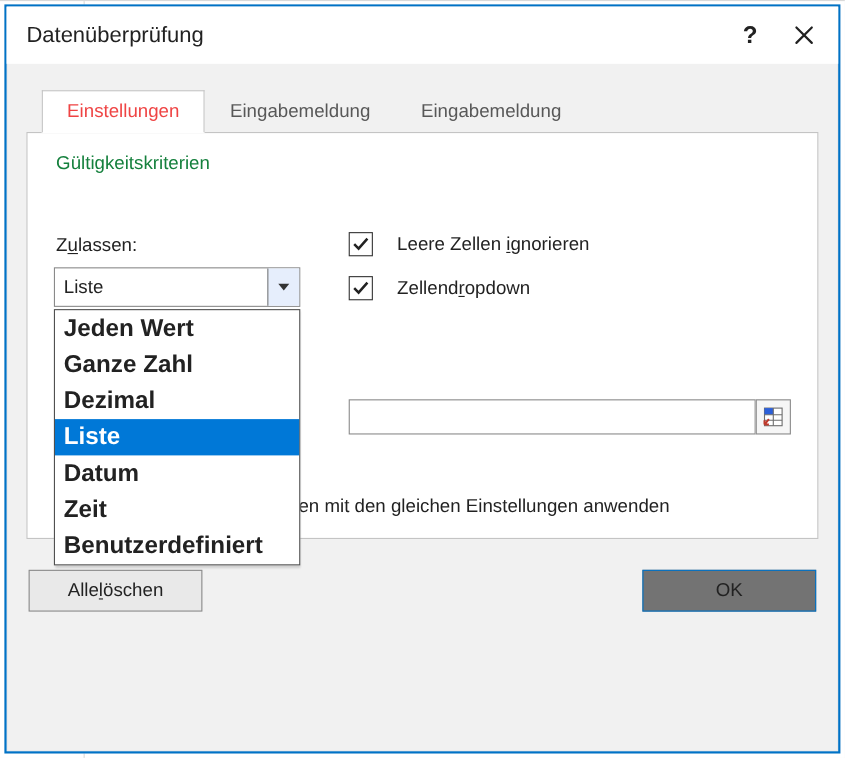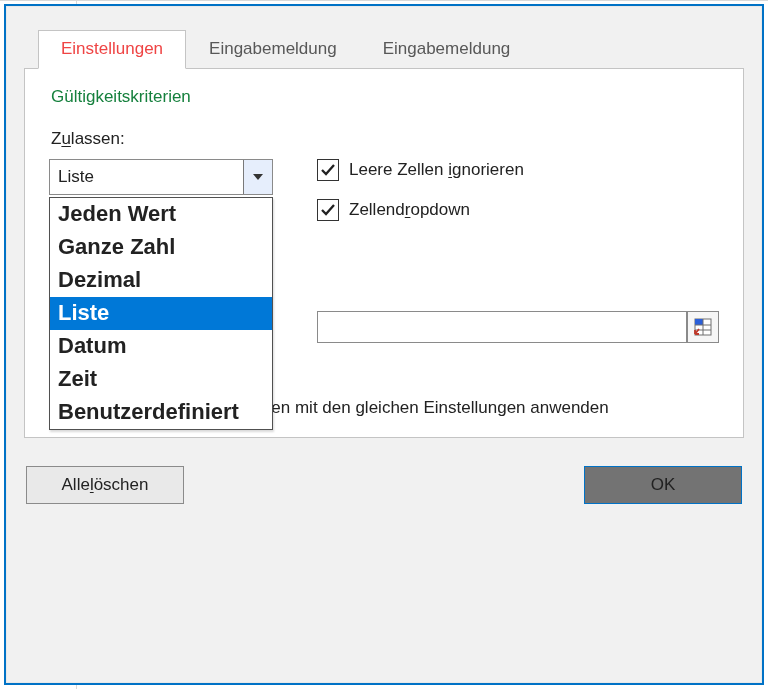--- a/index.html
+++ b/index.html
@@ -21,35 +21,35 @@
   .tab-strip { display:flex; align-items:flex-end; padding:18px 0 0 32px; height:44px; }
   .tab { padding:8px 22px 9px 22px; font-size:17px; color:#585858; border:1px solid transparent; position:relative; top:1px; cursor:default; }
   .tab.active { background:#fff; border:1px solid #c4c4c4; border-bottom:1px solid #fff; color:#ef4444; }
 
   .panel { background:#fff; border:1px solid #c4c4c4; margin:0 18px 18px 18px; padding:0 24px 18px 24px; }
 
   .fieldset-label { margin:18px 0 12px 2px; font-size:17px; color:#15803d; }
 
   .body-grid { display:grid; grid-template-columns:240px 1fr; column-gap:28px; margin-top:22px; }
 
-  .col-left { position:relative; }
+  .col-left { position:relative;margin-top:32px; }
   .lbl-allow { display:block; margin:0 0 10px 2px; font-size:17px; }
   .u { text-decoration:underline; text-underline-offset:2px; }
 
   .combo { display:flex; width:222px; height:34px; border:1px solid #8a8a8a; background:#fff; align-items:center; }
   .combo .value { flex:1; padding:0 8px; font-size:17px; }
   .combo .drop-btn { width:28px; height:100%; border-left:1px solid #797979; background:#e6eefc; display:flex; align-items:center; justify-content:center; }
   .caret { width:0; height:0; border-left:5px solid transparent; border-right:5px solid transparent; border-top:6px solid #333; }
 
   .dropdown-list { position:absolute; left:0; top:68px; width:222px; border:1px solid #505050; background:#fff; box-shadow:1px 2px 2px rgba(0,0,0,0.15); }
   .dropdown-list .opt { padding:3px 8px 4px 8px; font-size:22px; cursor:default;font-weight:bold; }
   .dropdown-list .opt.selected { background:#0078d7; color:#fff; }
 
   .col-right { padding-top:30px; }
-  .check-row { display:flex; align-items:center; gap:10px; margin-bottom:18px; font-size:17px; }
+  .check-row { display:flex; align-items:center; gap:22px; margin-bottom:18px; font-size:17px; }
   .chk { width:20px; height:20px; border:1.5px solid #333; display:flex; align-items:center; justify-content:center; background:#fff; }
   .chk.checked svg { display:block; }
   .chk svg { display:none; }
 
   .source-row { display:flex; align-items:center; margin-top:90px; }
   .source-input { flex:1; height:30px; border:1px solid #8a8a8a; background:#fff; }
   .range-btn { width:30px; height:30px; border:1px solid #8a8a8a; background:#f6f6f6; display:flex; align-items:center; justify-content:center; margin-left:0; }
 
   .bottom-row { display:flex; align-items:center; gap:14px; margin:54px 0 0 2px; font-size:17px; }
 
@@ -58,20 +58,31 @@
   .btn { min-width:120px; height:36px; padding:0 18px; border:1px solid #8b8b8b; background:#e9e9e9; font-size:17px; color:#222; display:flex; align-items:center; justify-content:center; cursor:default; }
   .btn.primary { background:#737373; border:1.5px solid #0072c6; }
   </style>
 </head>
 <body>
 
 <div class="sheet-bg"></div>
 
 <div class="dialog-border">
 
+  <div class="titlebar">
+    <div class="title">Datenüberprüfung</div>
+    <div class="btns">
+      <div class="help">?</div>
+      <div class="close">
+        <svg width="18" height="18" viewBox="0 0 18 18">
+            <path d="M2 2 L16 16 M16 2 L2 16" stroke="#222" stroke-width="2" stroke-linecap="round"></path>
+          </svg>
+      </div>
+    </div>
+  </div>
 
   <div class="tab-strip">
     <div class="tab active">Einstellungen</div>
     <div class="tab">Eingabemeldung</div>
     <div class="tab">Eingabemeldung</div>
   </div>
 
   <div class="panel">
     <div class="fieldset-label">Gültigkeitskriterien</div>
 

